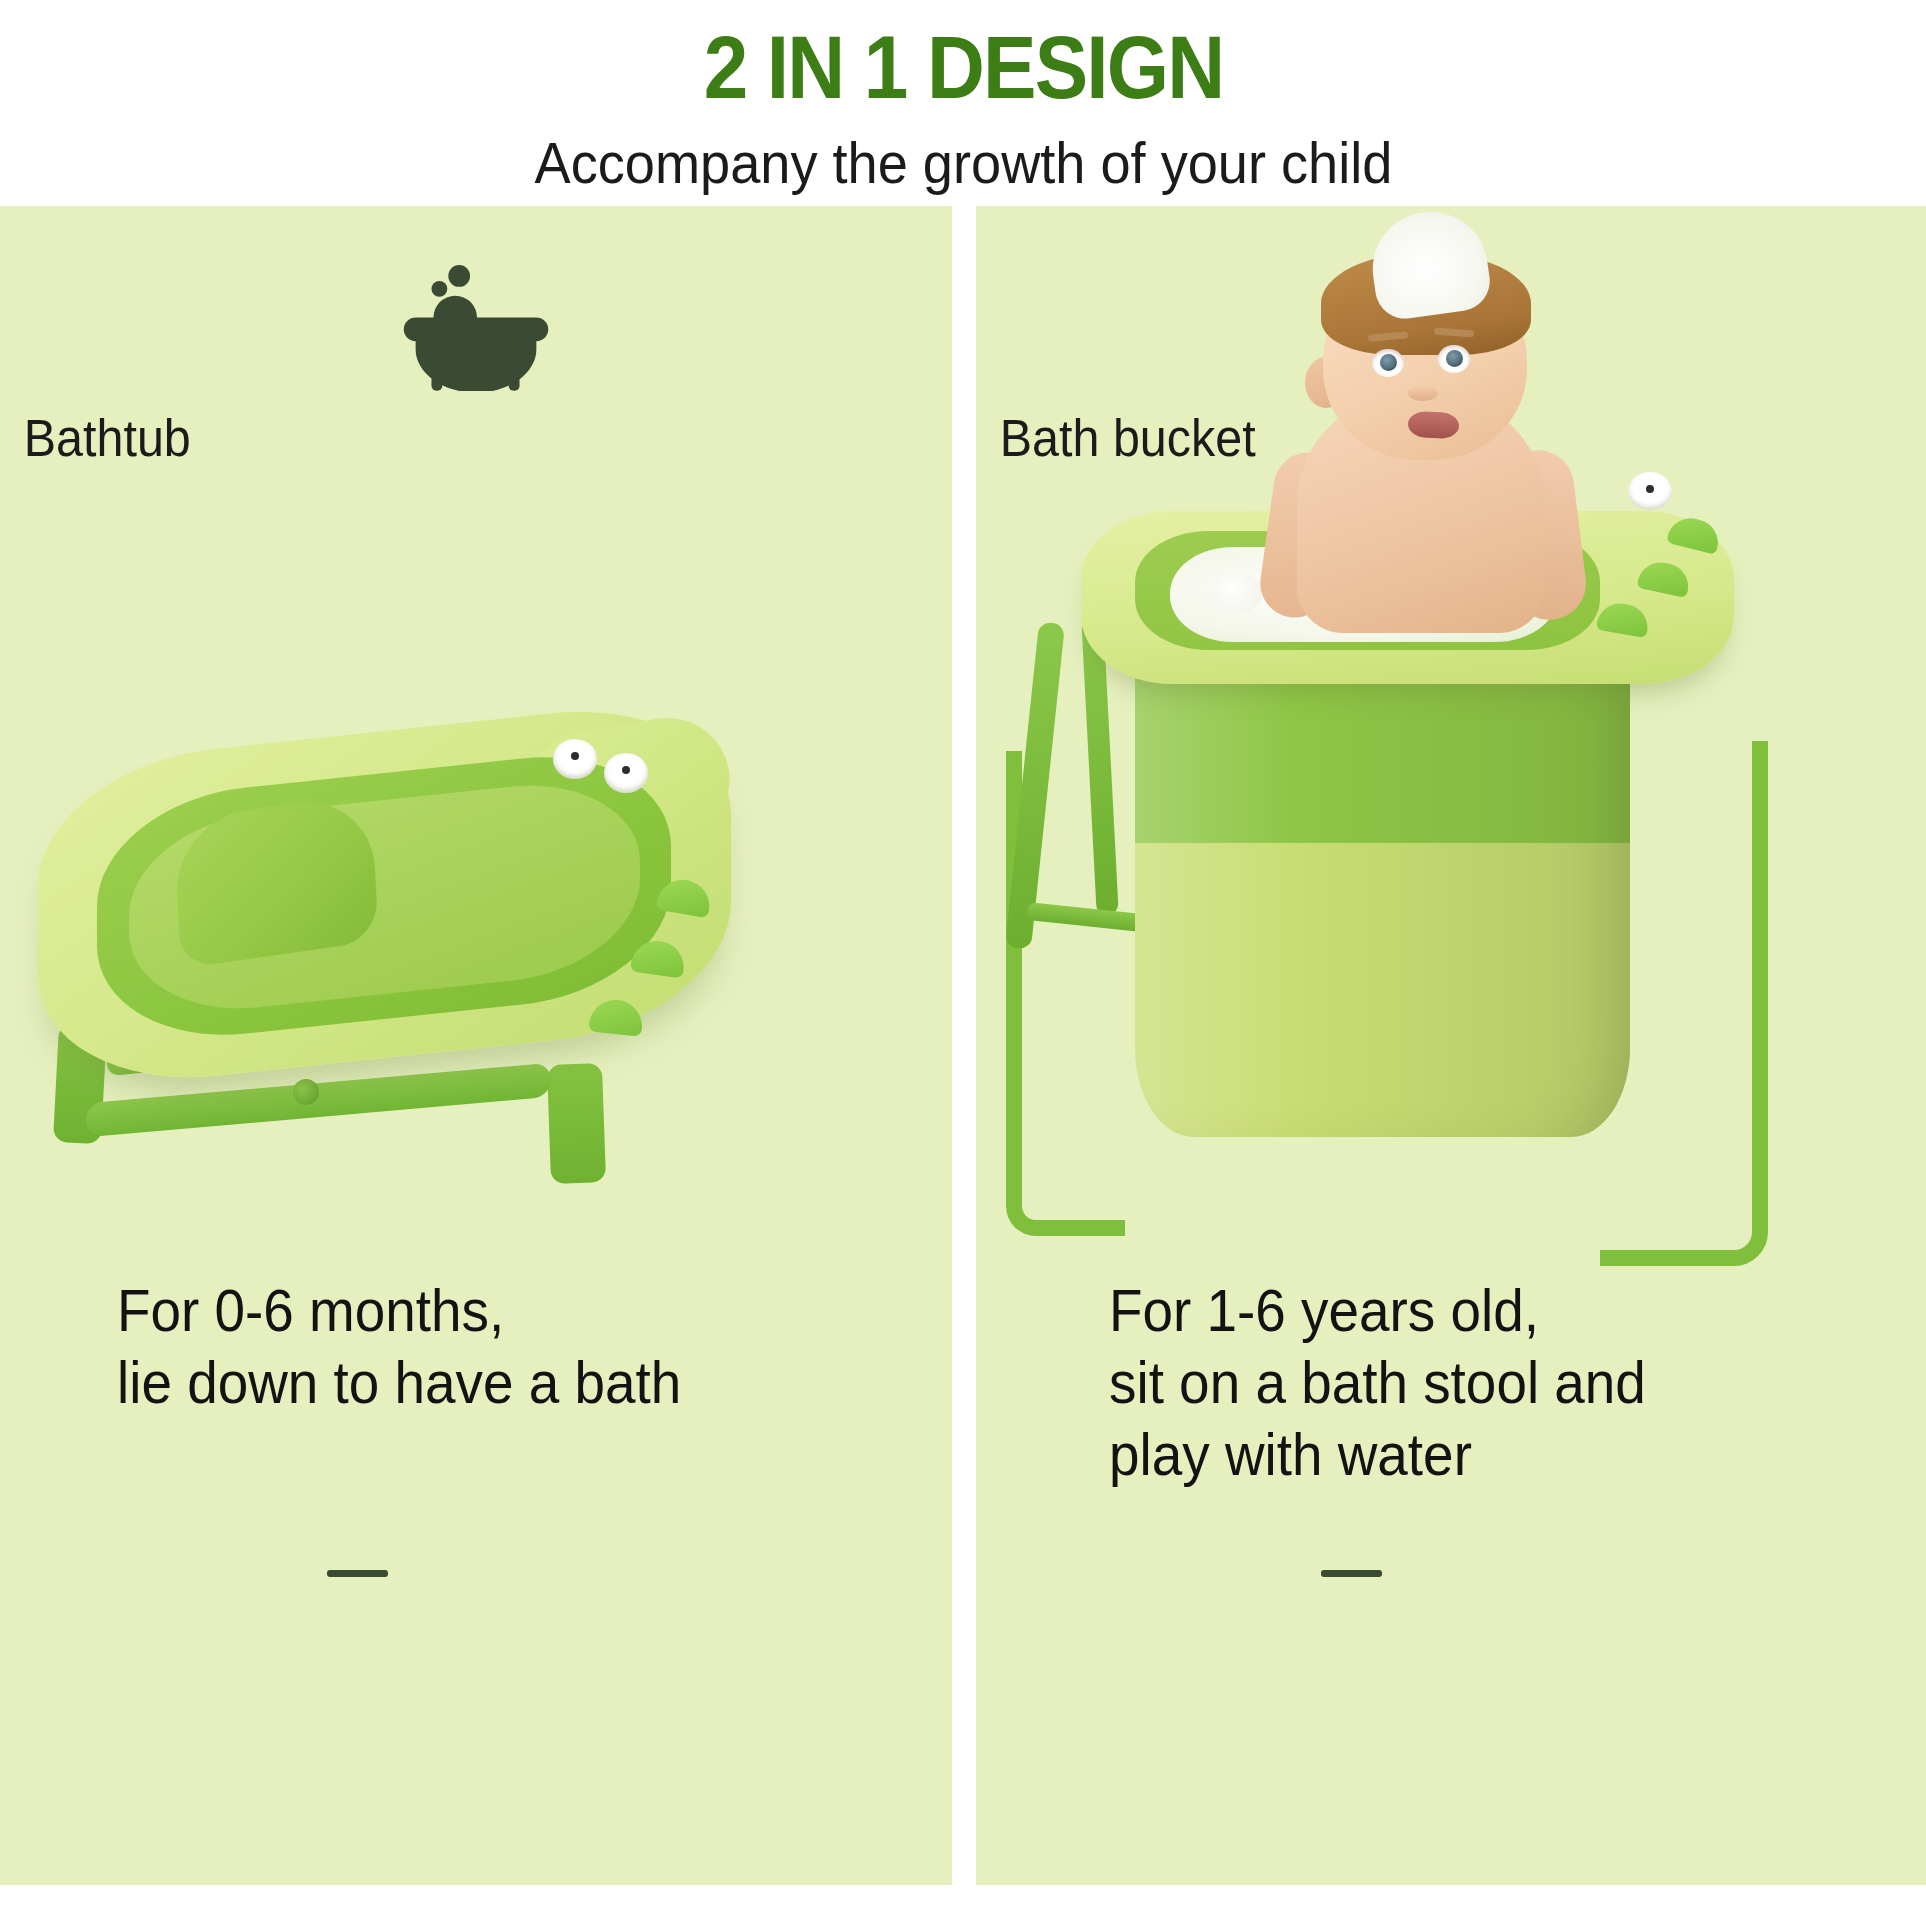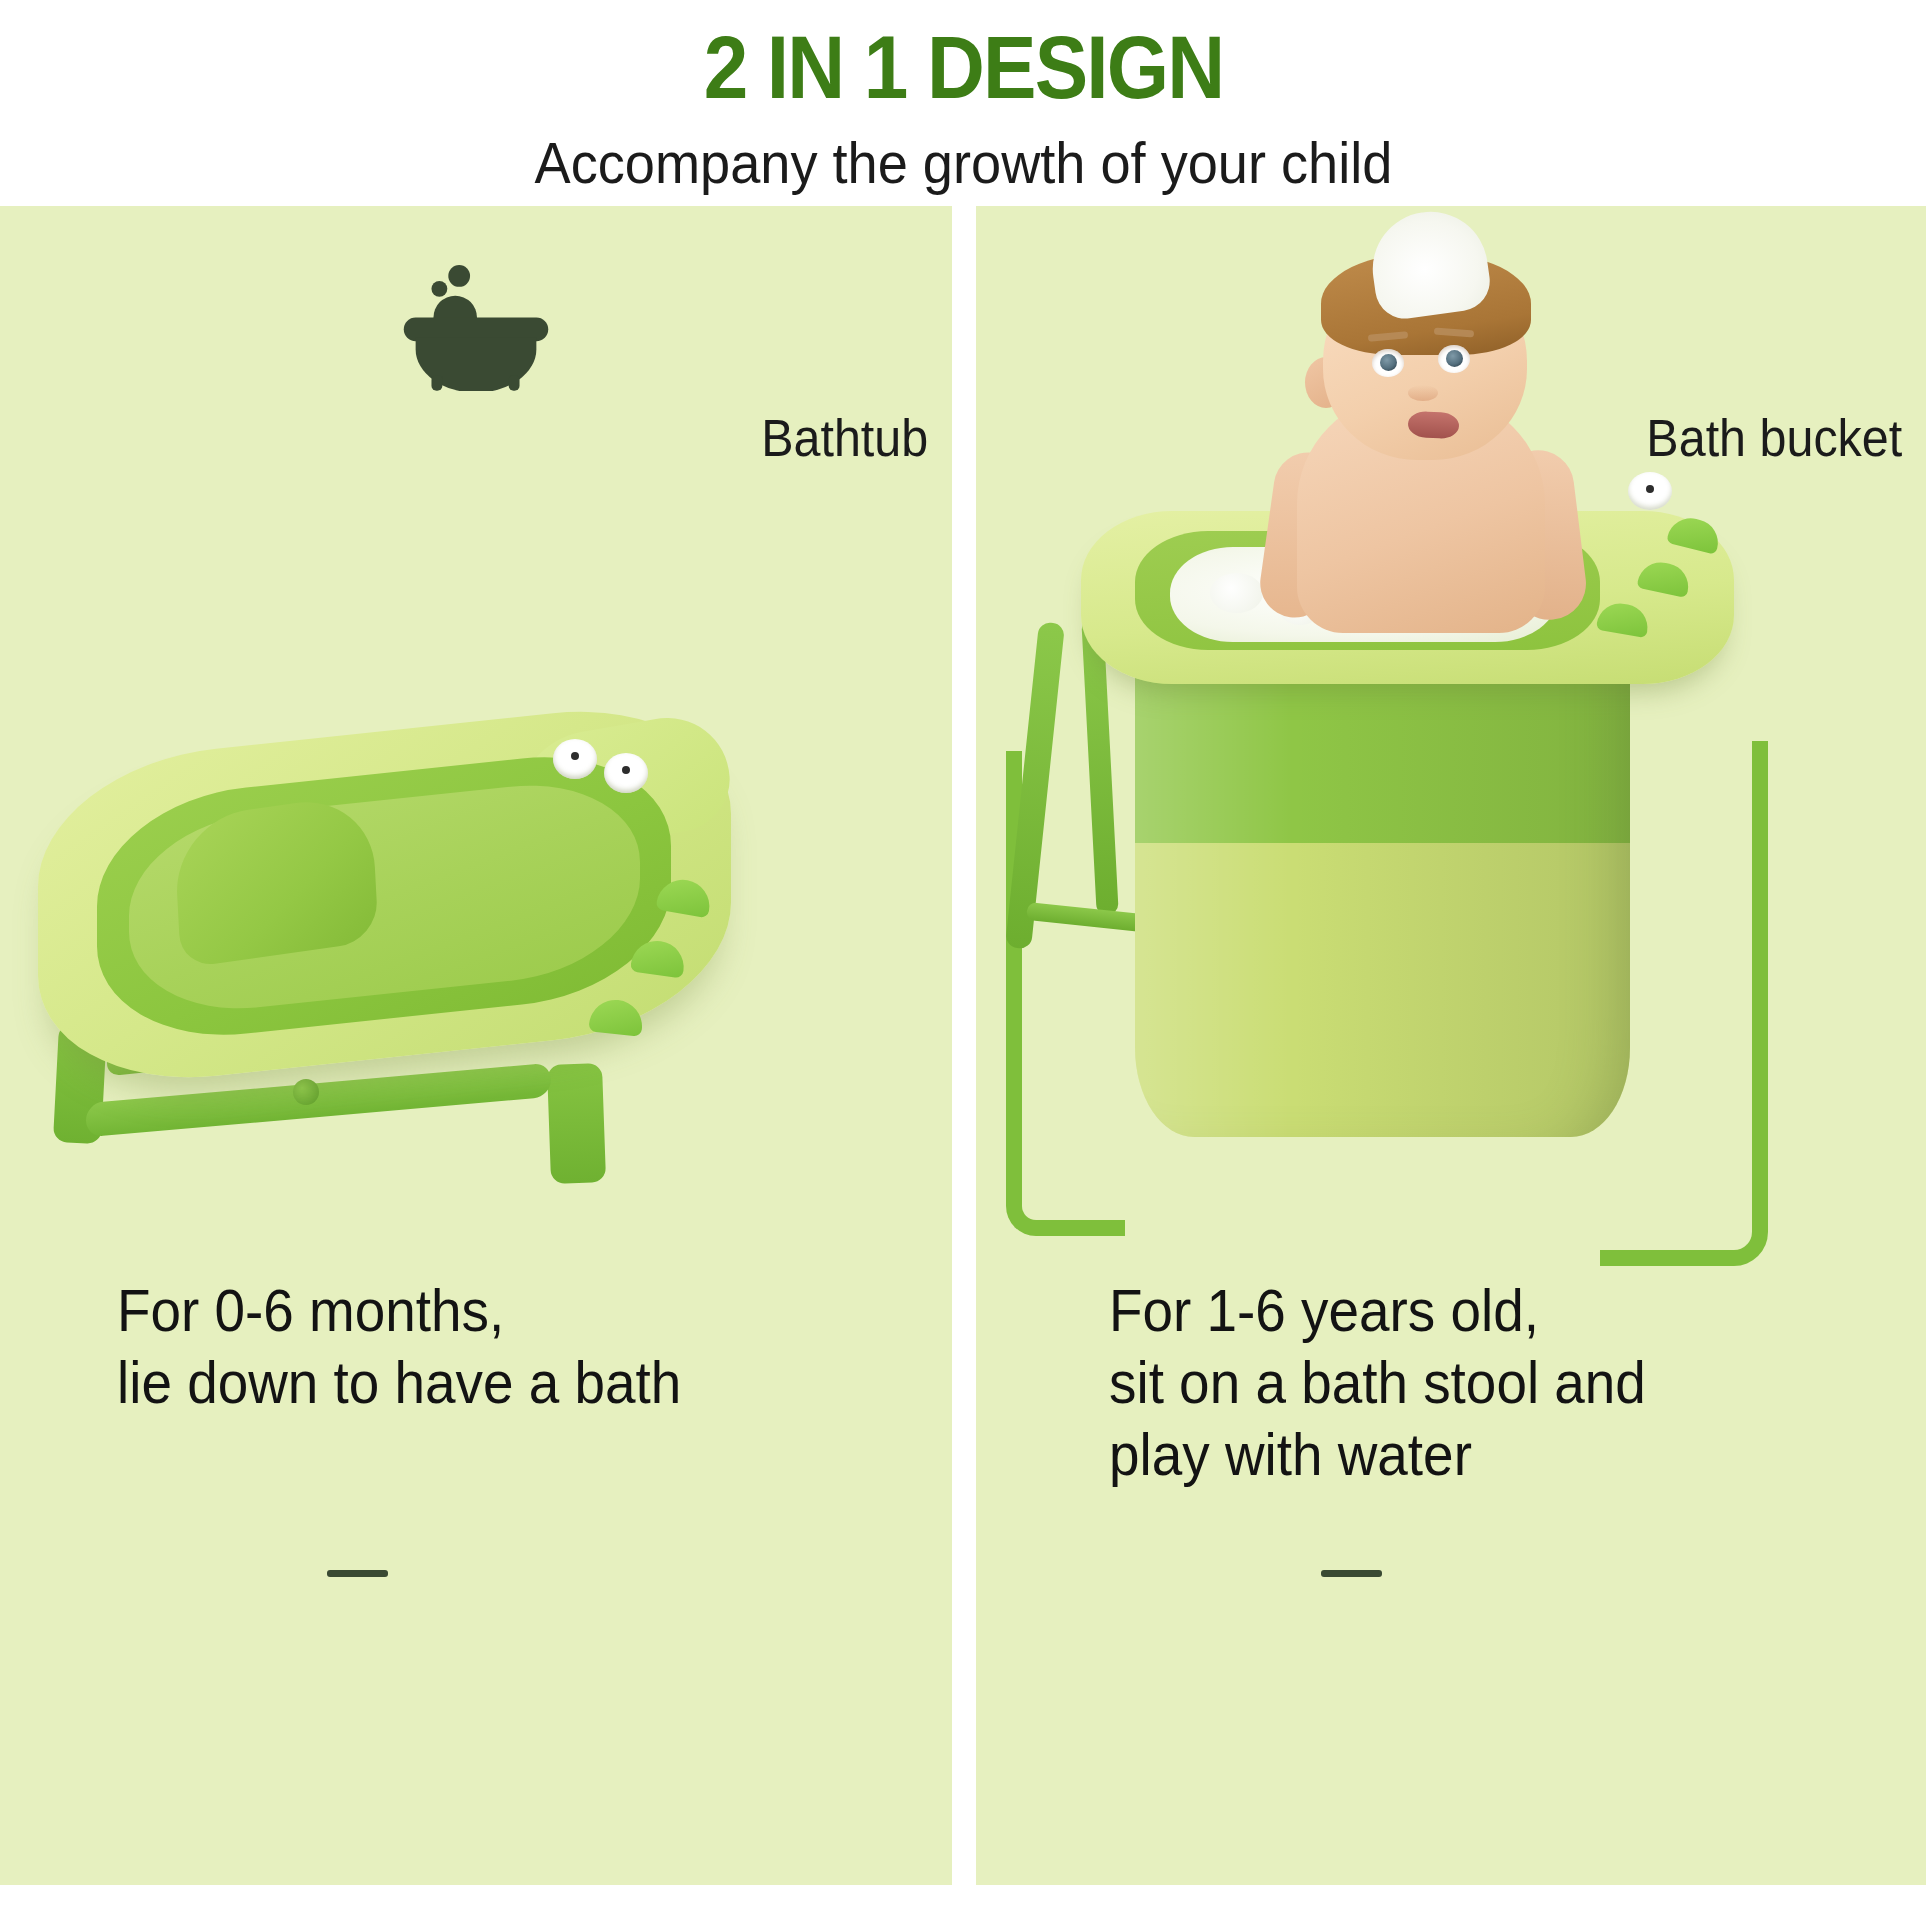--- a/index.html
+++ b/index.html
@@ -43,21 +43,21 @@
   .panel {
     position:relative;
     height:1679px;
     background:#e6f0bf;
     overflow:hidden;
   }
   .panel-left  { width:952px; margin-right:24px; }
   .panel-right { width:950px; }
 
   
-  .icon-block { position:absolute; width:100%; text-align:right; }
+  .icon-block { position:absolute; width:100%; text-align:left; }
   .icon-wrap { height:149px; display:flex; align-items:flex-end; justify-content:center; }
   .icon-label {
     font-family:"Liberation Sans", sans-serif;
     font-weight:300;
     font-size:51px;
     color:#1b1b1b;
     margin-top:18px;
     transform:scaleX(0.95);
   }
 

